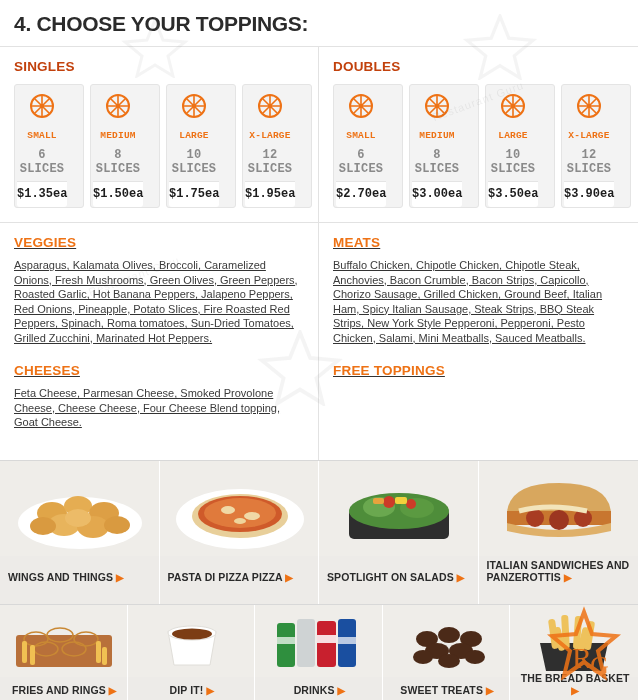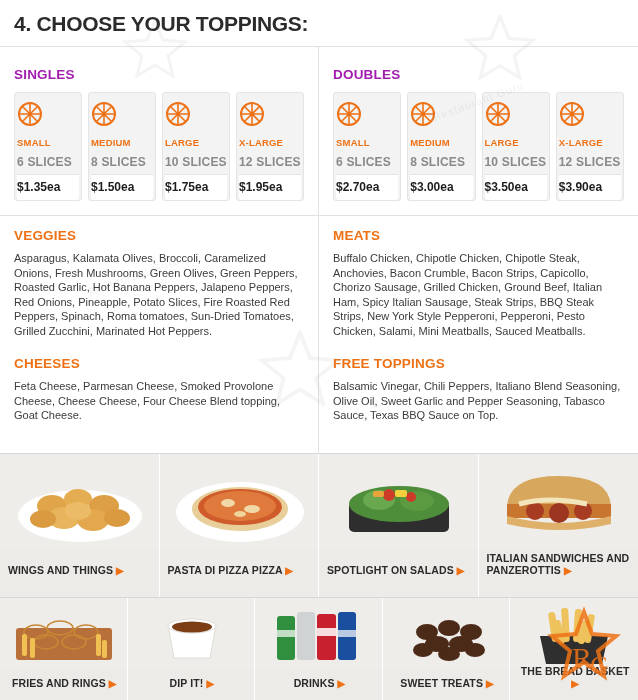--- a/index.html
+++ b/index.html
@@ -27,36 +27,37 @@
   .cols {
     display:flex;
     border-top:1px solid #e2e2e2;
   }
   .col {
     width:50%;
     padding:12px 14px 14px 14px;
   }
   .col.left { border-right:1px solid #e2e2e2; }
   .section-head {
-    color:#a21caf;
+    color:#c2410c;
     font-weight:bold;
     font-size:13.5px;
     letter-spacing:0.2px;
-    margin:8px 0 10px 0;
+    margin:0 0 10px 0;
   }
 
   
   .sizes { display:flex; gap:6px; }
   .size-card {
     width:70px;
     background:#f3f3f3;
     border:1px solid #e4e4e4;
     border-radius:3px;
-    text-align:left;
-    padding:8px 2px 0 2px;
+    text-align:center;
+    padding:8px 16px 0 2px;
+    font-family:Liberation Mono, monospace;
   }
   .pizza-icon { margin:0 auto 6px auto; display:block; }
   .size-name {
     color:#ee7215;
     font-weight:bold;
     font-size:9.5px;
     line-height:11px;
     letter-spacing:0.2px;
   }
   .size-slices {
@@ -84,21 +85,21 @@
     font-weight:bold;
     font-size:13.5px;
     margin:0 0 8px 0;
     letter-spacing:0.2px;
   }
   .list-body {
     font-size:11px;
     line-height:14.5px;
     color:#3b3b3b;
   }
-  .block { margin-bottom:18px; }
+  .block { margin-bottom:18px;text-decoration:underline; }
   .block:last-child { margin-bottom:0; }
 
   
   .strip {
     display:flex;
     border-top:1px solid #d8d8d8;
     background:#eceae7;
   }
   .strip .cell {
     position:relative;
@@ -297,21 +298,20 @@
         <div class="list-body">Feta Cheese, Parmesan Cheese, Smoked Provolone Cheese, Cheese Cheese, Four Cheese Blend topping, Goat Cheese.</div>
       </div>
     </div>
     <div class="col">
       <div class="block">
         <div class="list-head">MEATS</div>
         <div class="list-body">Buffalo Chicken, Chipotle Chicken, Chipotle Steak, Anchovies, Bacon Crumble, Bacon Strips, Capicollo, Chorizo Sausage, Grilled Chicken, Ground Beef, Italian Ham, Spicy Italian Sausage, Steak Strips, BBQ Steak Strips, New York Style Pepperoni, Pepperoni, Pesto Chicken, Salami, Mini Meatballs, Sauced Meatballs.</div>
       </div>
       <div class="block">
         <div class="list-head">FREE TOPPINGS</div>
-        <div class="list-body">Balsamic Vinegar, Chili Peppers, Italiano Blend Seasoning, Olive Oil, Sweet Garlic and Pepper Seasoning, Tabasco Sauce, Texas BBQ Sauce on Top.</div>
       </div>
     </div>
   </div>
 
   <div class="strip strip1">
 
     <div class="cell">
       <div class="photo">
         <svg width="160" height="95" viewBox="0 0 160 95">
           <rect width="160" height="95" fill="#efede9"></rect>

